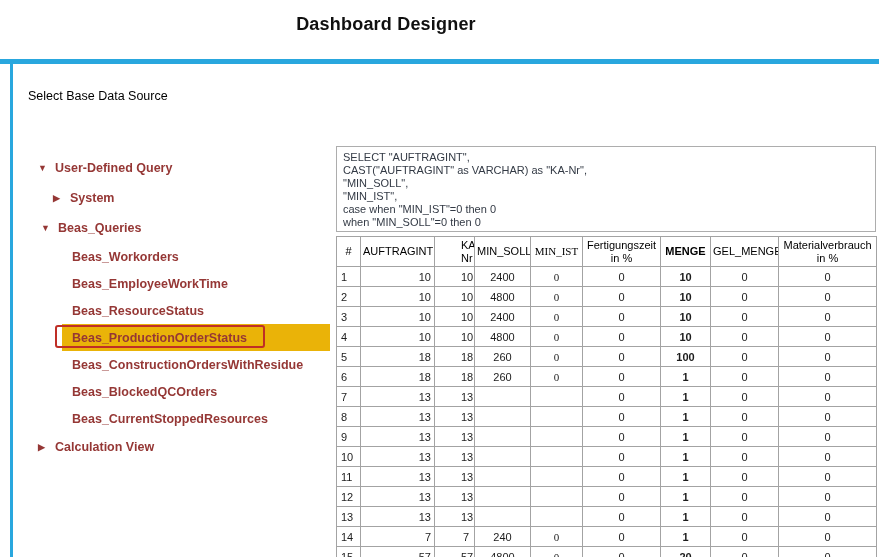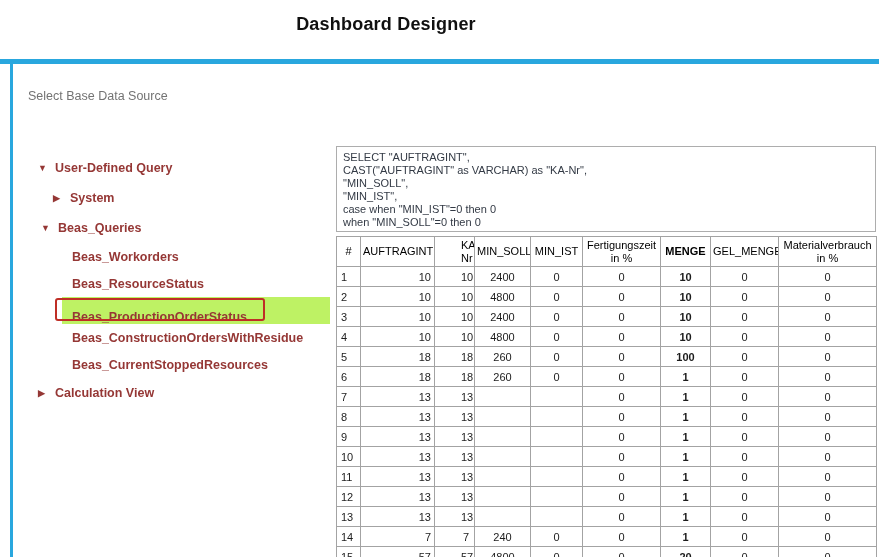--- a/index.html
+++ b/index.html
@@ -11,34 +11,34 @@
   .page-title {
     position:absolute; top:14px; left:0; width:748px;
     text-align:center; font-size:18px; font-weight:bold; color:#101010;
     letter-spacing:0.2px;
     padding-left:24px;
   }
   .hbar { position:absolute; top:59px; left:0; width:879px; height:5px; background:#29a7de; }
   .vbar { position:absolute; top:64px; left:10px; width:3px; height:493px; background:#29a7de; }
   .section-title {
     position:absolute; top:89px; left:28px;
-    font-size:12.5px; color:#737373;text-align:center;
+    font-size:12.5px; color:#000000;text-align:center;
   }
   
   .tree {
     position:absolute; left:38px; top:153px; width:300px;
     font-size:12.5px; color:#953735;
   }
   .titem { position:relative; display:flex; align-items:center; cursor:pointer; white-space:nowrap; }
   .lvl0  { height:30px; font-weight:bold; }
   .lvl1  { height:30px; padding-left:15px; font-weight:bold; }
   .lvl1b { height:30px; padding-left:3px;  font-weight:bold; }
   .lvl2  { height:27px; margin-left:24px; padding-left:10px; width:268px; font-weight:bold; }
   .tri   { font-size:9px; margin-right:6px; width:11px; display:inline-block; color:#953735; }
-  .selected { background:#bef264;align-items:flex-end; }
+  .selected { background:#eab308; }
   .annotation-box {
     position:absolute; left:-7px; top:1px; width:210px; height:23px;
     border:2px solid #bf2e26; border-radius:3px; pointer-events:none;
   }
   
   .sql-box {
     position:absolute; left:336px; top:146px; width:540px; height:86px;
     border:1px solid #adadad; background:#fff; overflow:hidden;
     padding:4px 6px; font-size:11px; line-height:13px; color:#333a45;
     white-space:pre-wrap;
@@ -53,21 +53,21 @@
   .grid th {
     height:30px; font-weight:normal; text-align:center;
     white-space:pre-line; line-height:13px; padding:1px 2px; color:#000;
   }
   .grid td { height:20px; text-align:center; padding:0 3px; }
   .grid td:first-child { text-align:left; padding-left:4px; }
   .grid th:nth-child(1), .grid td:nth-child(1) { width:24px; }
   .grid th:nth-child(2), .grid td:nth-child(2) { width:74px;text-align:right; }
   .grid th:nth-child(3), .grid td:nth-child(3) { width:40px;padding-left:26px; }
   .grid th:nth-child(4), .grid td:nth-child(4) { width:56px; }
-  .grid th:nth-child(5), .grid td:nth-child(5) { width:52px; }
+  .grid th:nth-child(5), .grid td:nth-child(5) { width:52px;font-family:Liberation Serif, serif; }
   .grid th:nth-child(6), .grid td:nth-child(6) { width:78px; }
   .grid th:nth-child(7), .grid td:nth-child(7) { width:50px;font-weight:bold; }
   .grid th:nth-child(8), .grid td:nth-child(8) { width:68px; }
   .grid th:nth-child(9), .grid td:nth-child(9) { width:98px; }
 </style>
 </head>
 <body>
 
 <div class="page-title">Dashboard Designer</div>
 <div class="hbar"></div>
@@ -86,28 +86,34 @@
   </div>
   <div class="titem lvl1b">
     <span class="tri">▼</span>
     <span class="tlabel">Beas_Queries</span>
   </div>
   <div id="query-list">
       <div class="titem lvl2">
         <span class="tlabel">Beas_Workorders</span>
       </div>
       <div class="titem lvl2">
+        <span class="tlabel">Beas_EmployeeWorkTime</span>
+      </div>
+      <div class="titem lvl2">
         <span class="tlabel">Beas_ResourceStatus</span>
       </div>
       <div class="titem lvl2 selected">
         <span class="tlabel">Beas_ProductionOrderStatus</span>
         <div class="annotation-box"></div>
       </div>
       <div class="titem lvl2">
         <span class="tlabel">Beas_ConstructionOrdersWithResidue</span>
+      </div>
+      <div class="titem lvl2">
+        <span class="tlabel">Beas_BlockedQCOrders</span>
       </div>
       <div class="titem lvl2">
         <span class="tlabel">Beas_CurrentStoppedResources</span>
       </div>
     </div>
   <div class="titem lvl0">
     <span class="tri">▶</span>
     <span class="tlabel">Calculation View</span>
   </div>
 </div>

